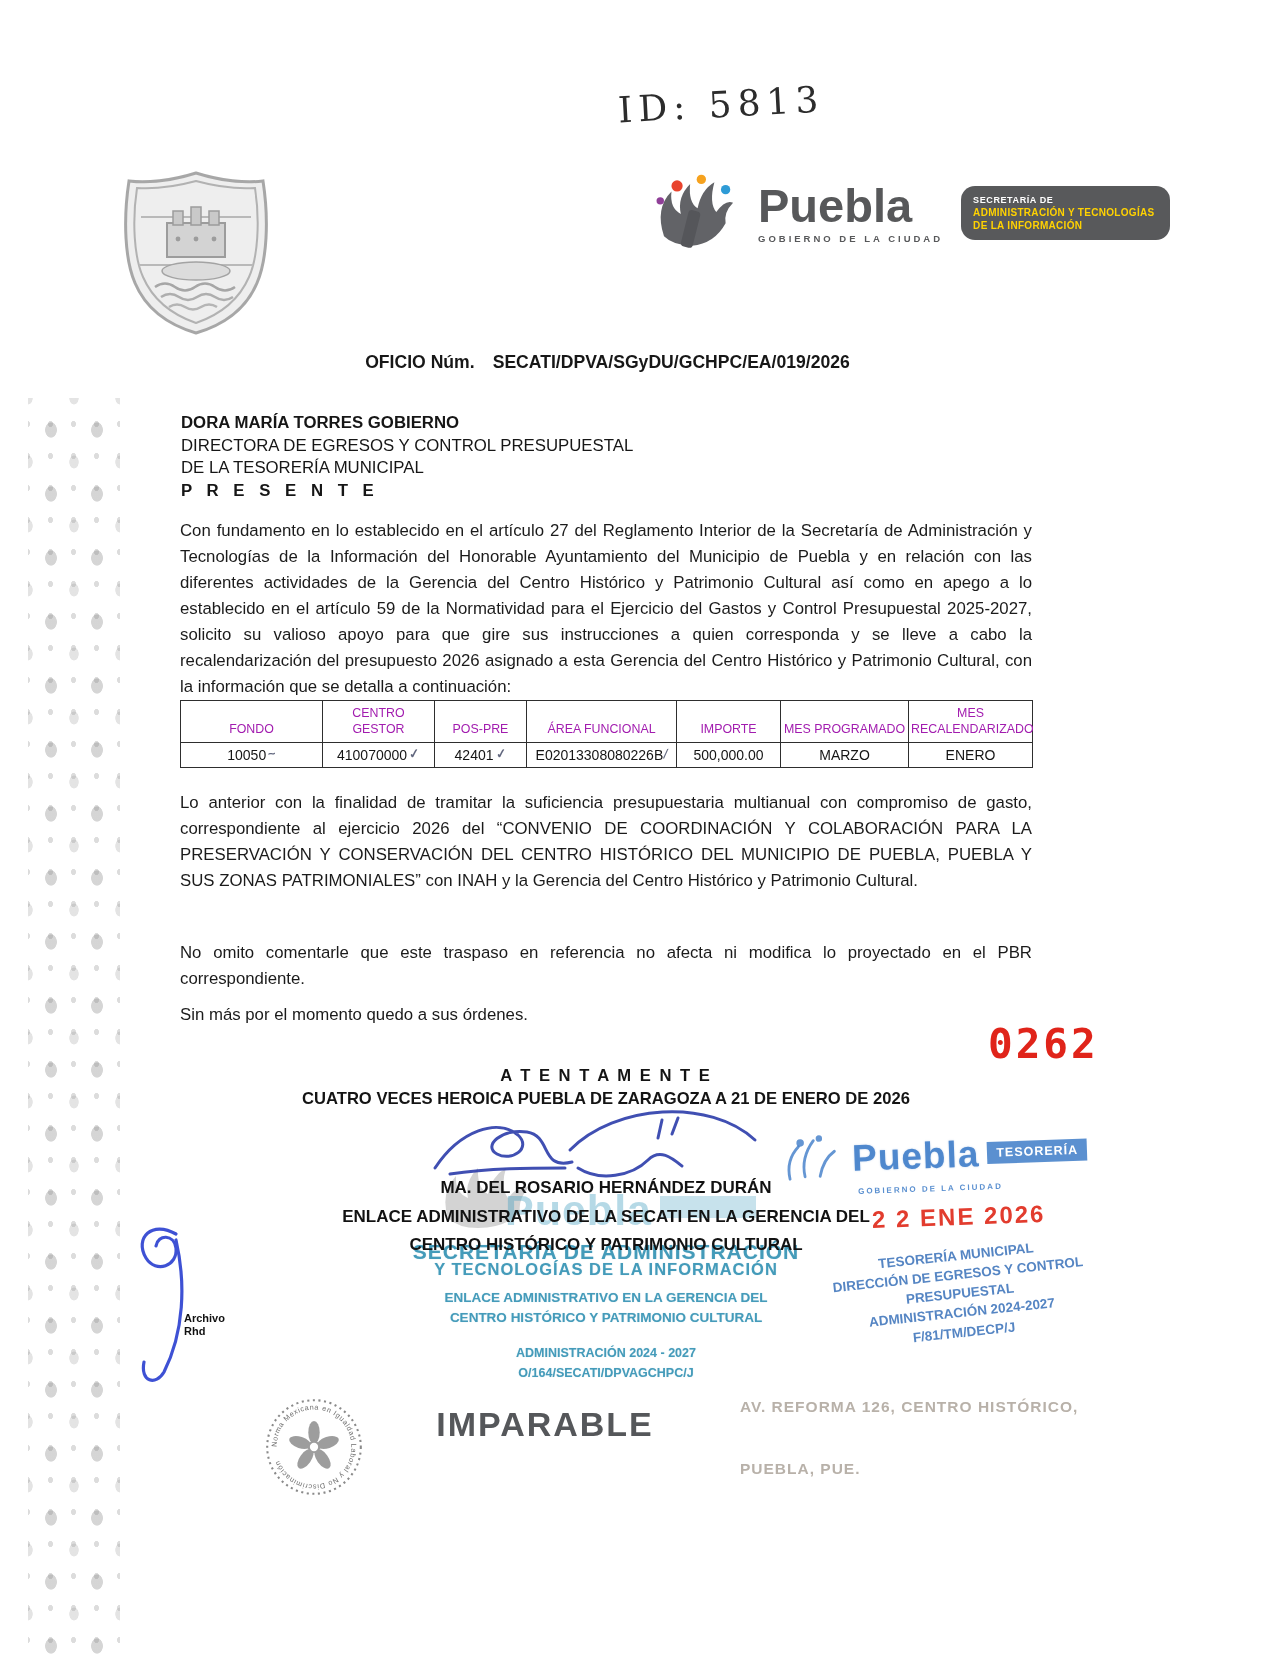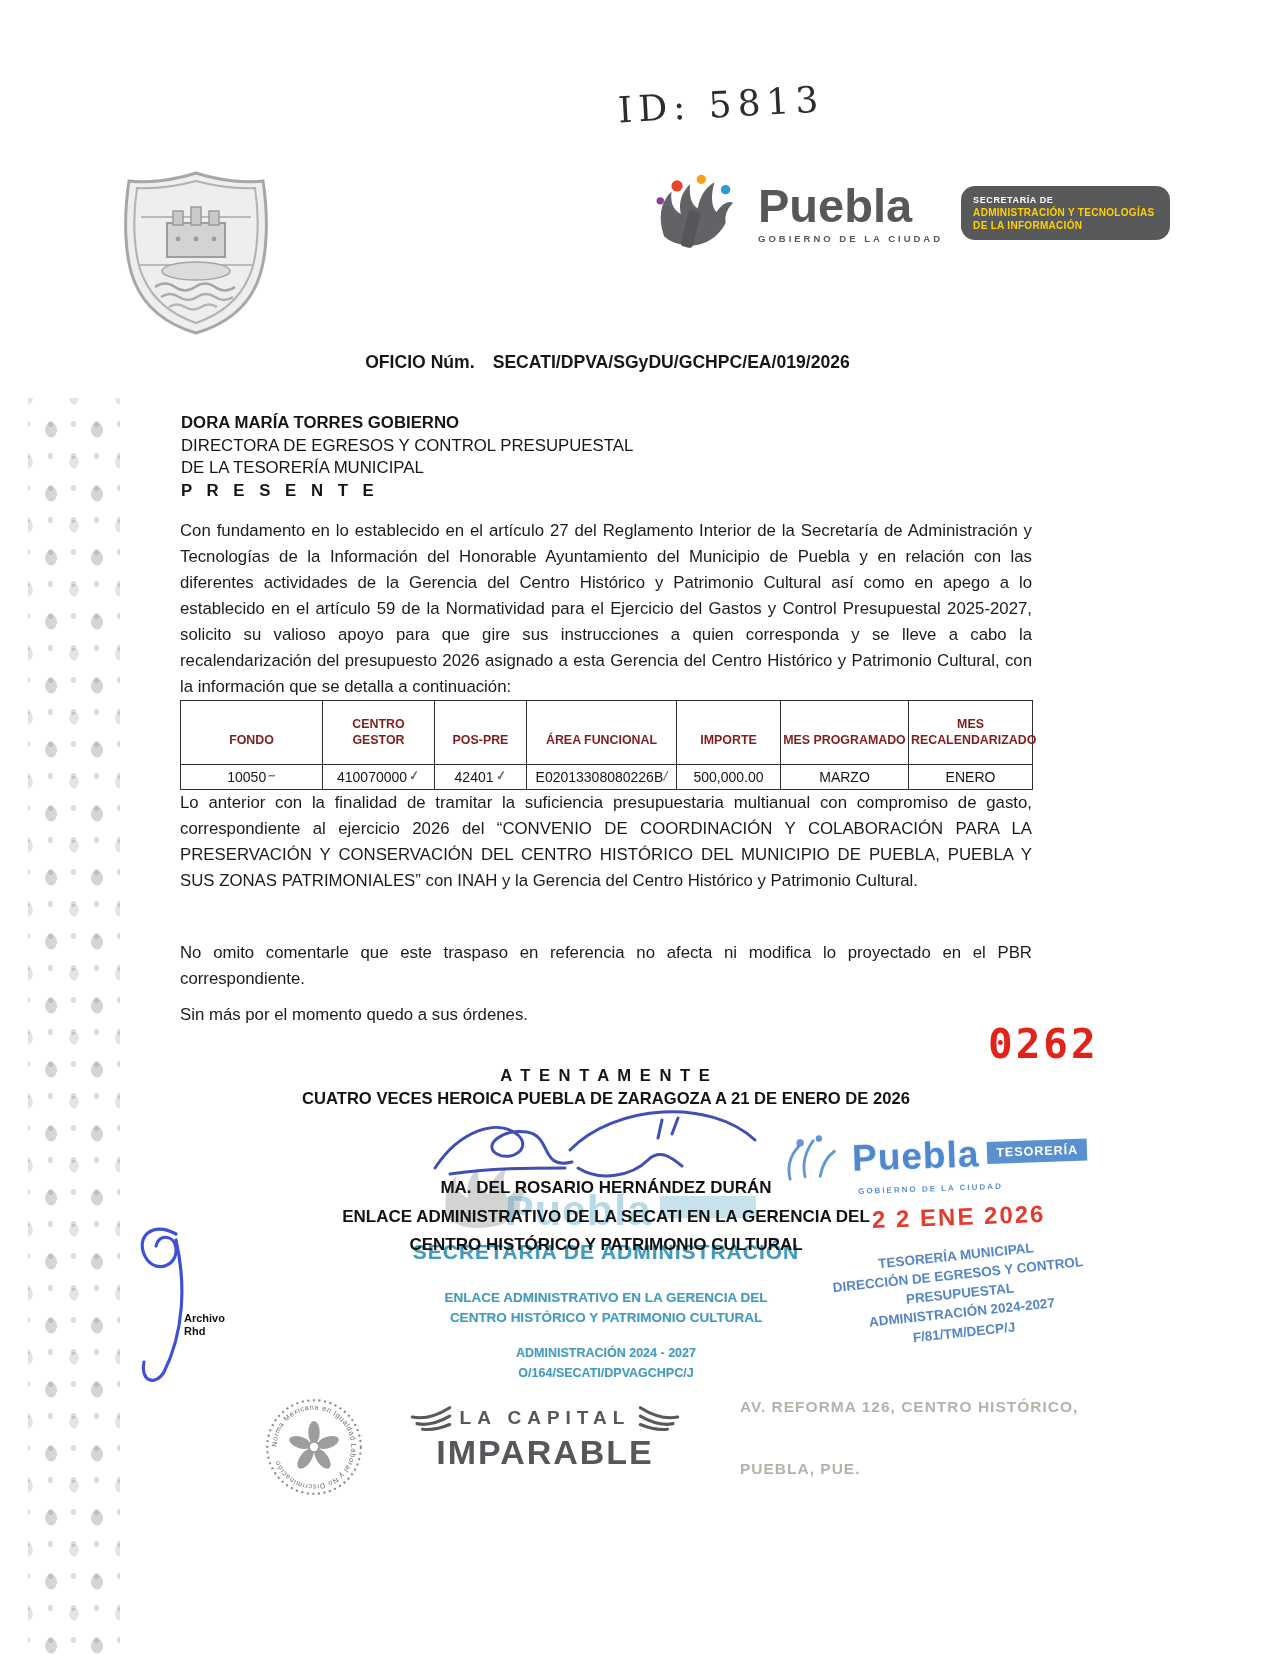--- a/index.html
+++ b/index.html
@@ -38,22 +38,22 @@
   .recipient{position:absolute;left:181px;top:412px;font-size:16.8px;line-height:22.5px;color:#161616;}
   .recipient .name{font-weight:bold;}
   .recipient .presente{font-weight:bold;letter-spacing:5px;}
 
   .para{position:absolute;left:180px;width:852px;margin:0;font-size:16.8px;line-height:26px;
     text-align:justify;color:#1b1b1b;}
   .p1{top:518px;} .p2{top:790px;} .p3{top:928px;margin-top:12px;} .p4{top:1002px;}
 
   table.budget{position:absolute;left:180px;top:700px;border-collapse:collapse;table-layout:fixed;
     width:852px;background:#fff;}
-  table.budget th{border:1.6px solid #2e2e2e;font-size:12.4px;font-weight:bold;line-height:1.25;
-    padding:16px 2px;vertical-align:bottom;text-align:center;color:#7f1d1d;}
+  table.budget th{border:1.6px solid #2e2e2e;font-size:12.4px;font-weight:normal;line-height:1.25;
+    padding:5px 2px;vertical-align:bottom;text-align:center;color:#a21caf;}
   table.budget td{border:1.6px solid #2e2e2e;font-size:14px;text-align:center;padding:4px 2px;color:#151515;}
   .tick{display:inline-block;font-size:13px;font-weight:bold;color:#3c4360;margin-left:2px;
     transform:rotate(-8deg) translateY(-2px);opacity:.8;}
 
   .folio{position:absolute;left:988px;top:1020px;font-family:"DejaVu Sans Mono",monospace;
     font-size:41px;font-weight:bold;color:#e0241a;letter-spacing:3px;z-index:5;}
 
   .center-line{position:absolute;left:180px;width:852px;text-align:center;font-weight:bold;color:#141414;}
   .atent{top:1066px;font-size:16.6px;letter-spacing:2px;}
   .dateline{top:1089px;font-size:16.6px;}
@@ -226,20 +226,21 @@
       <path d="M158 60 C180 74, 212 68, 228 52 C240 40, 252 50, 262 58"></path>
       <path d="M238 30 L242 12 M252 26 L258 10"></path>
     </g>
   </svg>
 
   <div class="signer-line signer-name">MA. DEL ROSARIO HERNÁNDEZ DURÁN</div>
   <div class="signer-line signer-t1">ENLACE ADMINISTRATIVO DE LA SECATI EN LA GERENCIA DEL</div>
   <div class="signer-line signer-t2">CENTRO HISTÓRICO Y PATRIMONIO CULTURAL</div>
 
   <div class="tealline teal0">SECRETARÍA DE ADMINISTRACIÓN</div>
+  <div class="tealline teal1">Y TECNOLOGÍAS DE LA INFORMACIÓN</div>
   <div class="tealline teal2">ENLACE ADMINISTRATIVO EN LA GERENCIA DEL</div>
   <div class="tealline teal3">CENTRO HISTÓRICO Y PATRIMONIO CULTURAL</div>
   <div class="tealline teal4">ADMINISTRACIÓN 2024 - 2027</div>
   <div class="tealline teal5">O/164/SECATI/DPVAGCHPC/J</div>
 
   <div class="tes-stamp">
     <div class="tes-row">
       <svg class="tes-flames" viewBox="0 0 70 55">
         <g fill="none" stroke="rgba(62,124,200,.8)" stroke-width="3" stroke-linecap="round">
           <path d="M12 48 Q8 28 22 14"></path>
@@ -286,36 +287,19 @@
       <ellipse cx="50" cy="36" rx="5.5" ry="11" transform="rotate(0 50 50)"></ellipse>
       <ellipse cx="50" cy="36" rx="5.5" ry="11" transform="rotate(72 50 50)"></ellipse>
       <ellipse cx="50" cy="36" rx="5.5" ry="11" transform="rotate(144 50 50)"></ellipse>
       <ellipse cx="50" cy="36" rx="5.5" ry="11" transform="rotate(216 50 50)"></ellipse>
       <ellipse cx="50" cy="36" rx="5.5" ry="11" transform="rotate(288 50 50)"></ellipse>
       <circle cx="50" cy="50" r="5" fill="#fff" stroke="#8d8d8d" stroke-width="2"></circle>
     </g>
   </svg>
 
   <div class="capital">
-    <div class="capital-row">
-      <svg class="wing" viewBox="0 0 44 30">
-        <g fill="none" stroke="#58595b" stroke-width="3.4" stroke-linecap="round">
-          <path d="M42 4 C26 14 12 16 2 14"></path>
-          <path d="M42 13 C28 21 16 23 7 21"></path>
-          <path d="M42 22 C30 27 21 28 13 27"></path>
-        </g>
-      </svg>
-      <div class="capital-l1">LA CAPITAL</div>
-      <svg class="wing right" viewBox="0 0 44 30">
-        <g fill="none" stroke="#58595b" stroke-width="3.4" stroke-linecap="round">
-          <path d="M42 4 C26 14 12 16 2 14"></path>
-          <path d="M42 13 C28 21 16 23 7 21"></path>
-          <path d="M42 22 C30 27 21 28 13 27"></path>
-        </g>
-      </svg>
-    </div>
     <div class="capital-l2">IMPARABLE</div>
   </div>
 
   <div class="addr addr1">AV. REFORMA 126, CENTRO HISTÓRICO,</div>
   <div class="addr addr2">PUEBLA, PUE.</div>
 
 </div>
 
 </body></html>

